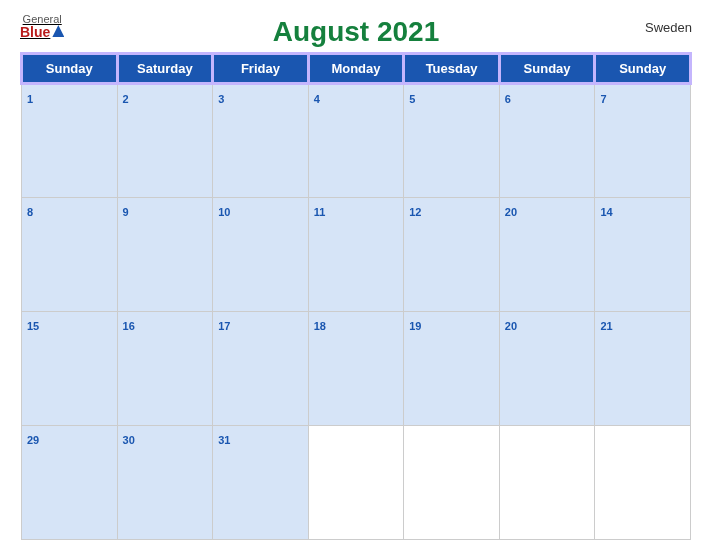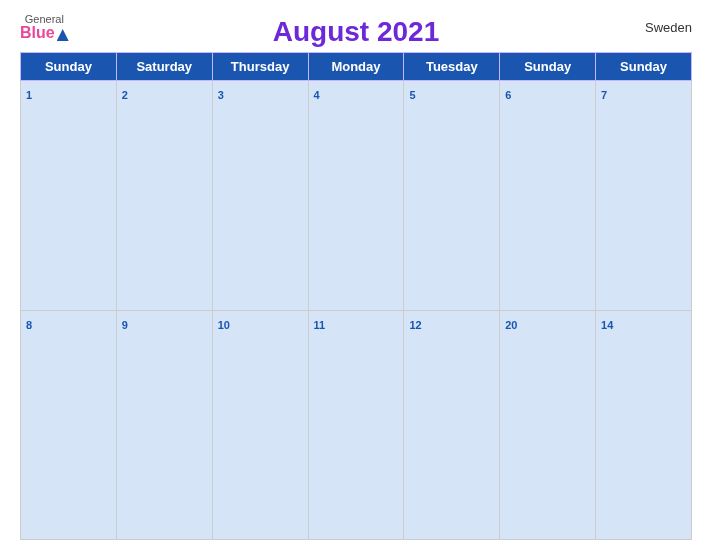--- a/index.html
+++ b/index.html
@@ -24,51 +24,52 @@
       padding-top: 6px;
     }
 
     .logo {
       position: absolute;
       left: 0;
       top: 4px;
       display: flex;
       flex-direction: column;
       align-items: center;
+      text-decoration: underline;
     }
 
     .logo-text-general {
       font-size: 11px;
       color: #555;
       font-weight: normal;
       line-height: 1;
     }
 
     .logo-text-blue {
-      font-size: 16px;
-      color: #ec4899;
+      font-size: 14px;
+      color: #b91c1c;
       font-weight: bold;
       line-height: 1;
       display: flex;
-      align-items: flex-end;
+      align-items: flex-start;
     }
 
     .logo-icon {
       display: inline-block;
       width: 12px;
       height: 12px;
       background: #1a56b0;
       clip-path: polygon(50% 0%, 100% 100%, 0% 100%);
       margin-left: 2px;
       vertical-align: middle;
     }
 
     .month-title {
       font-size: 28px;
-      color: #6d28d9;
+      color: #15803d;
       font-weight: bold;
       text-align: center;
     }
 
     .country-label {
       position: absolute;
       right: 0;
       top: 10px;
       font-size: 13px;
       color: #333;
@@ -80,21 +81,21 @@
       flex: 1;
     }
 
     .calendar-table th {
       background-color: #1a56b0;
       color: #fff;
       font-size: 13px;
       font-weight: bold;
       text-align: center;
       padding: 6px 2px;
-      border: 1px solid #c4b5fd;
+      border: 3px solid #c4b5fd;
     }
 
     .calendar-table td {
       border: 1px solid #ccc;
       vertical-align: top;
       padding: 4px 5px;
       height: 72px;
       width: calc(100% / 7);
     }
 
@@ -130,21 +131,21 @@
   <h1 class="month-title">August 2021</h1>
   <span class="country-label">Sweden</span>
 </div>
 
 <table class="calendar-table">
   <thead>
     <tr>
 
     <th>Sunday</th>
         <th>Saturday</th>
-        <th>Thursday</th>
+        <th>Friday</th>
         <th>Monday</th>
         <th>Tuesday</th>
         <th>Sunday</th>
         <th>Sunday</th>
       </tr>
   </thead>
   <tbody id="calendar-body">
   <tr class="row-header">
         <td><span class="day-number">1</span></td>
         <td><span class="day-number">2</span></td>
@@ -156,14 +157,32 @@
       </tr>
       <tr class="row-header">
         <td><span class="day-number">8</span></td>
         <td><span class="day-number">9</span></td>
         <td><span class="day-number">10</span></td>
         <td><span class="day-number">11</span></td>
         <td><span class="day-number">12</span></td>
         <td><span class="day-number">20</span></td>
         <td><span class="day-number">14</span></td>
       </tr>
+      <tr class="row-header">
+        <td><span class="day-number">15</span></td>
+        <td><span class="day-number">16</span></td>
+        <td><span class="day-number">17</span></td>
+        <td><span class="day-number">18</span></td>
+        <td><span class="day-number">19</span></td>
+        <td><span class="day-number">20</span></td>
+        <td><span class="day-number">21</span></td>
+      </tr>
+      <tr class="row-header">
+        <td><span class="day-number">29</span></td>
+        <td><span class="day-number">30</span></td>
+        <td><span class="day-number">31</span></td>
+        <td class="empty-cell" style="background: rgb(255, 255, 255);"></td>
+        <td class="empty-cell" style="background: rgb(255, 255, 255);"></td>
+        <td class="empty-cell" style="background: rgb(255, 255, 255);"></td>
+        <td class="empty-cell" style="background: rgb(255, 255, 255);"></td>
+      </tr>
     </tbody>
 </table>
 
 </body></html>

